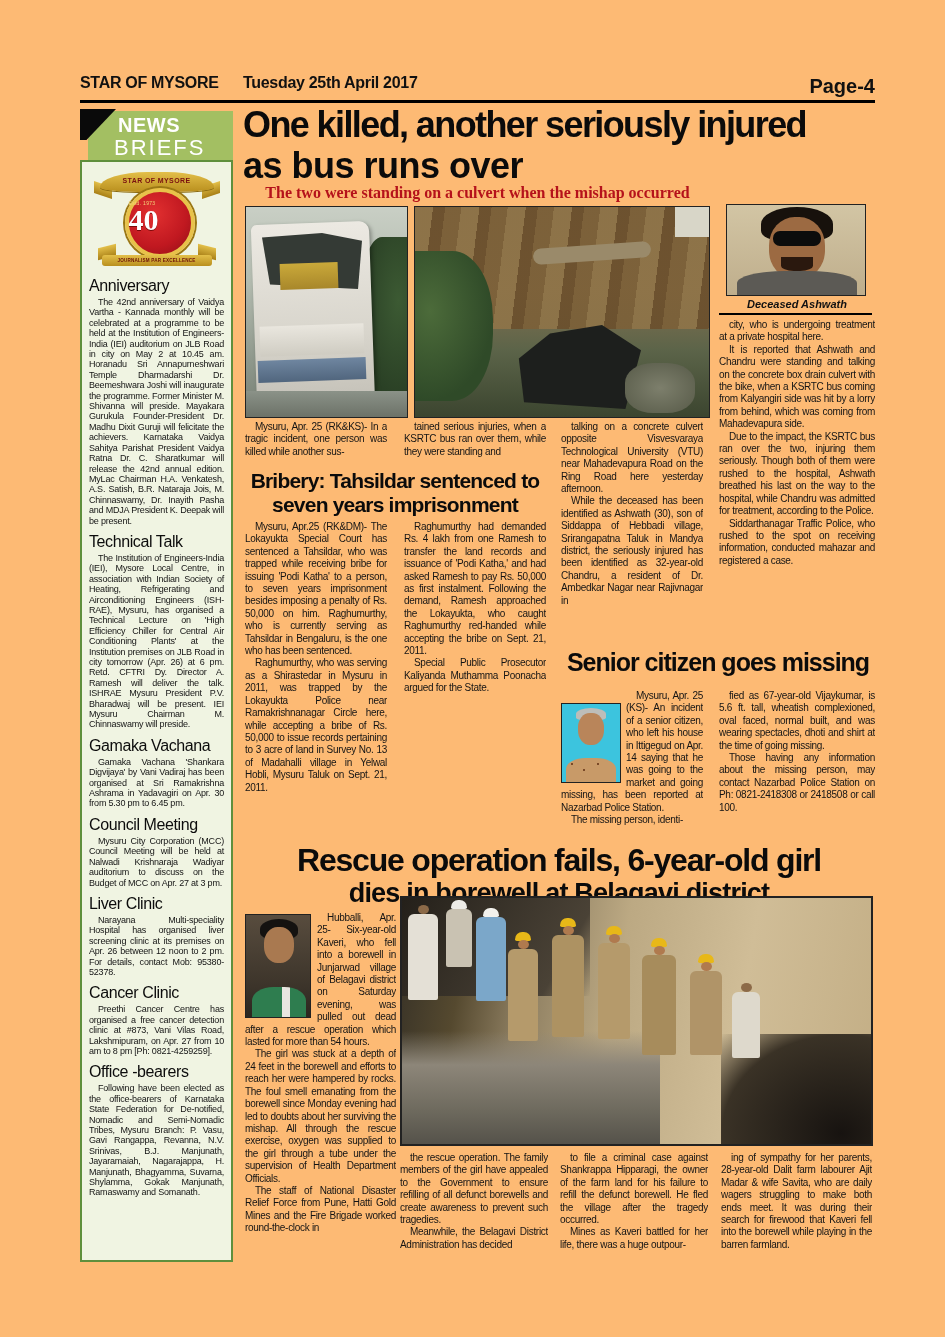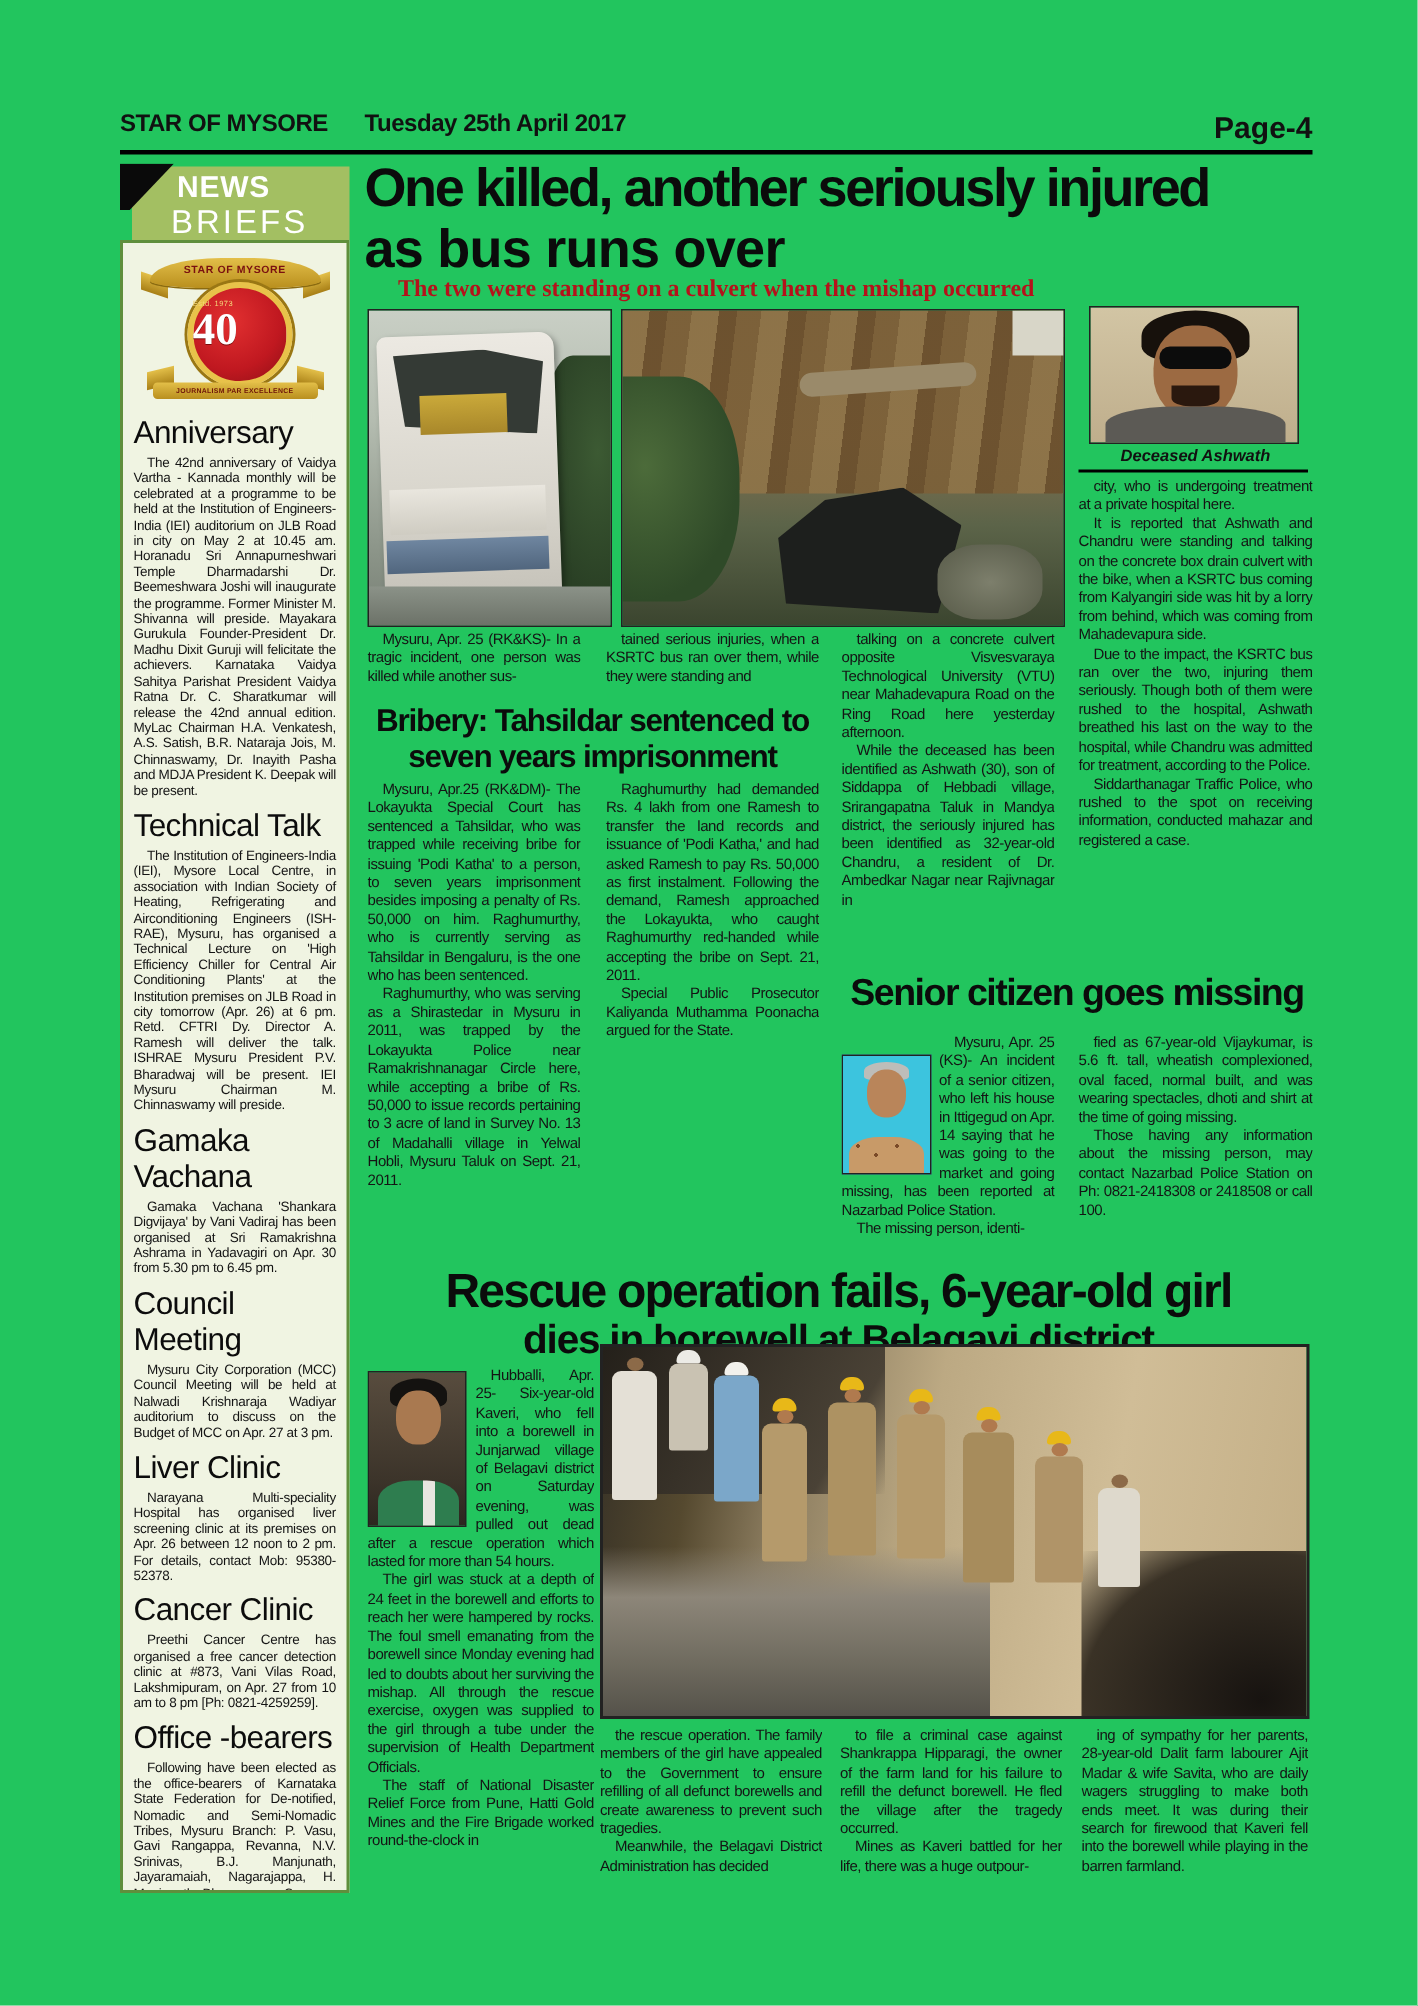--- a/index.html
+++ b/index.html
@@ -1,37 +1,37 @@
 <!DOCTYPE html>
 <html style="--band-green: #a3bf62; --box-green: #f0f4e2; --border-green: #5f8f3c; --deck-red: #b5121b; --logo-red: #c01820; --logo-gold: #cfa22b;"><head>
 <meta charset="utf-8">
 <style>
   :root{
     --band-green:#a3bf62; --box-green:#f0f4e2; --border-green:#5f8f3c;
     --deck-red:#b5121b; --logo-red:#c01820; --logo-gold:#cfa22b;
   }
   html,body{margin:0;padding:0;background:#e8e8e4;}
-  .page{position:relative;width:945px;height:1337px;background:#22c55e;margin:0 auto;
+  .page{position:relative;width:945px;height:1337px;background:#fdba74;margin:0 auto;
         font-family:"Liberation Sans",sans-serif;color:#111;overflow:hidden;text-decoration:underline;}
   
   .masthead{position:absolute;left:80px;top:74px;width:795px;height:24px;}
   .mh-paper{position:absolute;left:0;top:0;font-size:16px;font-weight:bold;letter-spacing:-.3px;}
   .mh-date{position:absolute;left:163px;top:0;font-size:16px;font-weight:bold;letter-spacing:-.3px;}
   .mh-page{position:absolute;right:0;top:1px;font-size:20px;font-weight:bold;}
   .mh-rule{position:absolute;left:80px;top:100px;width:795px;height:3px;background:#000;}
   
   .briefs-triangle{position:absolute;left:80px;top:109px;width:36px;height:31px;background:#0a0a0a;
         clip-path:polygon(0 0,100% 0,18% 100%,0 100%);z-index:3;}
   .briefs-band{position:absolute;left:88px;top:111px;width:145px;height:49px;background:var(--band-green);z-index:2;
         padding-left:0;}
   .briefs-band-l1{margin:3px 0 0 30px;font-size:20px;font-weight:bold;color:#fff;letter-spacing:.5px;}
   .briefs-band-l2{margin:-2px 0 0 26px;font-size:22px;color:#fff;letter-spacing:2px;}
   .briefs-box{position:absolute;left:80px;top:160px;width:153px;height:1102px;background:var(--box-green);
         border:2px solid var(--border-green);box-sizing:border-box;padding:6px 7px;overflow:hidden;z-index:1;}
-  .brief h3{margin:7px 0 2px 0;font-size:21px;font-weight:normal;letter-spacing:-.4px;color:#0c0c0c;}
+  .brief h3{margin:7px 0 2px 0;font-size:16px;font-weight:normal;letter-spacing:-.4px;color:#0c0c0c;}
   .brief p{margin:0;font-size:9px;line-height:10.4px;letter-spacing:-.2px;text-align:justify;text-indent:9px;color:#141414;}
   
   .som-logo{position:relative;width:130px;height:100px;margin:2px auto 2px auto;}
   .logo-arc{position:absolute;left:8px;top:2px;width:114px;height:20px;background:linear-gradient(180deg,#e3bf49,#b98f1e);
         border-radius:50% 50% 40% 40% / 90% 90% 30% 30%;color:#7a1010;font-size:7px;font-weight:bold;
         text-align:center;line-height:18px;letter-spacing:.4px;box-shadow:0 1px 0 #8a6a10;}
   .logo-circle{position:absolute;left:33px;top:18px;width:62px;height:62px;border-radius:50%;
         background:radial-gradient(circle at 40% 35%,#e23030,var(--logo-red) 60%,#8e0f16);
         border:4px solid #e8c24a;box-shadow:0 0 0 2px #9a7714;text-align:left;}
   .logo-estd{margin-top:8px;font-size:5px;color:#f4d87a;letter-spacing:.3px;}

